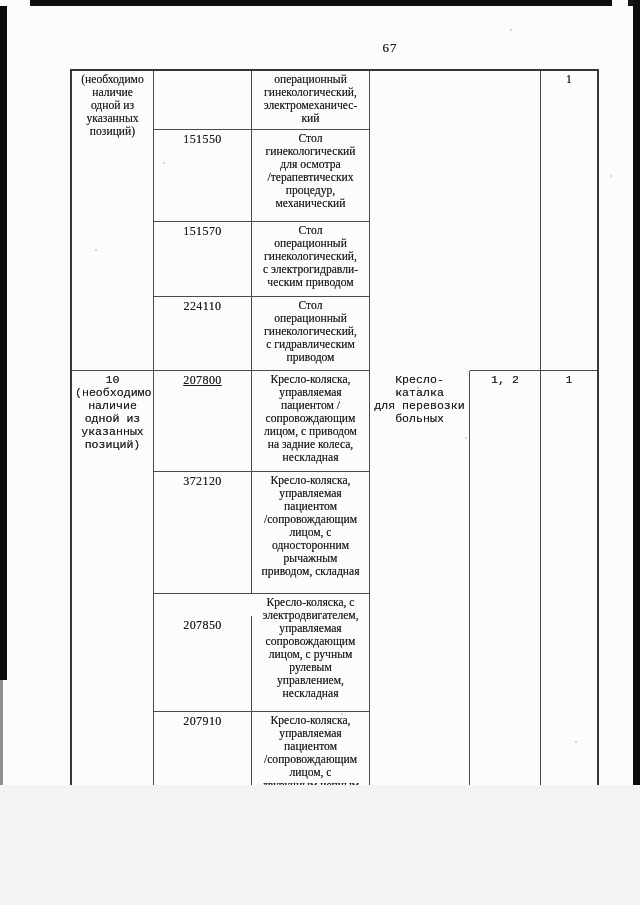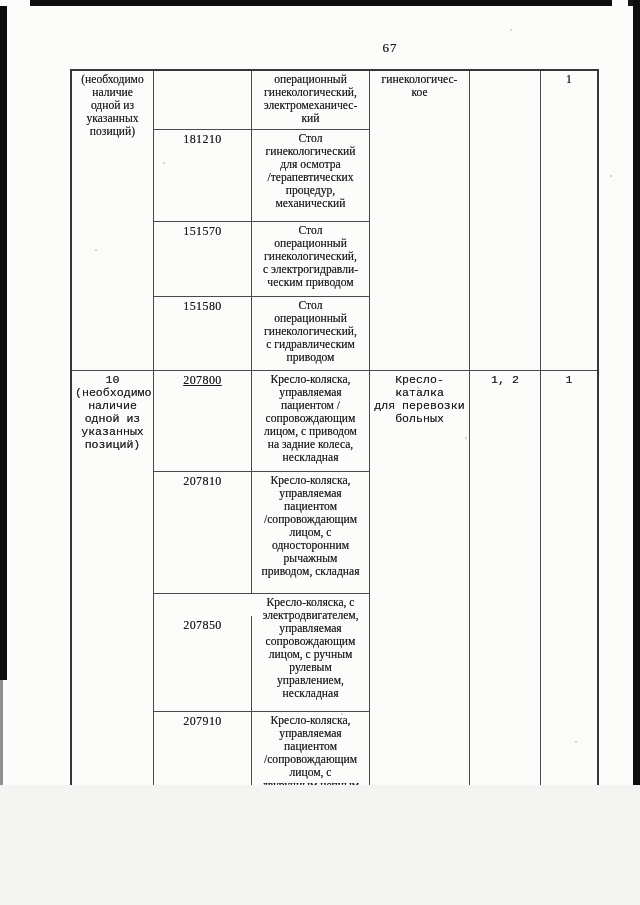--- a/index.html
+++ b/index.html
@@ -70,64 +70,62 @@
 одной из
 указанных
 позиций)</div>
 
     <div class="cell code" style="grid-column:2;grid-row:1;"></div>
     <div class="cell" style="grid-column:3;grid-row:1;">операционный
 гинекологический,
 электромеханичес-
 кий</div>
 
-    <div class="cell code" style="grid-column:2;grid-row:2;">181210</div>
+    <div class="cell code" style="grid-column:2;grid-row:2;">151550</div>
     <div class="cell" style="grid-column:3;grid-row:2;">Стол
 гинекологический
 для осмотра
 /терапевтических
 процедур,
 механический</div>
 
     <div class="cell code" style="grid-column:2;grid-row:3;">151570</div>
     <div class="cell" style="grid-column:3;grid-row:3;">Стол
 операционный
 гинекологический,
 с электрогидравли-
 ческим приводом</div>
 
-    <div class="cell code" style="grid-column:2;grid-row:4;">151580</div>
+    <div class="cell code" style="grid-column:2;grid-row:4;">224110</div>
     <div class="cell" style="grid-column:3;grid-row:4;">Стол
 операционный
 гинекологический,
 с гидравлическим
 приводом</div>
 
-    <div class="cell" style="grid-column:4;grid-row:1/5;">гинекологичес-
-кое</div>
     <div class="cell" style="grid-column:5;grid-row:1/5;"></div>
     <div class="cell no-r" style="grid-column:6;grid-row:1/5;">1</div>
 
     <div class="cell no-b" style="grid-column:1;grid-row:5/10;">10
 (необходимо
 наличие
 одной из
 указанных
 позиций)</div>
 
     <div class="cell code" style="grid-column:2;grid-row:5;text-decoration:underline;">207800</div>
     <div class="cell" style="grid-column:3;grid-row:5;">Кресло-коляска,
 управляемая
 пациентом /
 сопровождающим
 лицом, с приводом
 на задние колеса,
 нескладная</div>
 
-    <div class="cell code" style="grid-column:2;grid-row:6;">207810</div>
+    <div class="cell code" style="grid-column:2;grid-row:6;">372120</div>
     <div class="cell" style="grid-column:3;grid-row:6;">Кресло-коляска,
 управляемая
 пациентом
 /сопровождающим
 лицом, с
 односторонним
 рычажным
 приводом, складная</div>
 
     <div class="cell code" style="grid-column:2;grid-row:7;margin-top:22px;">207850</div>

